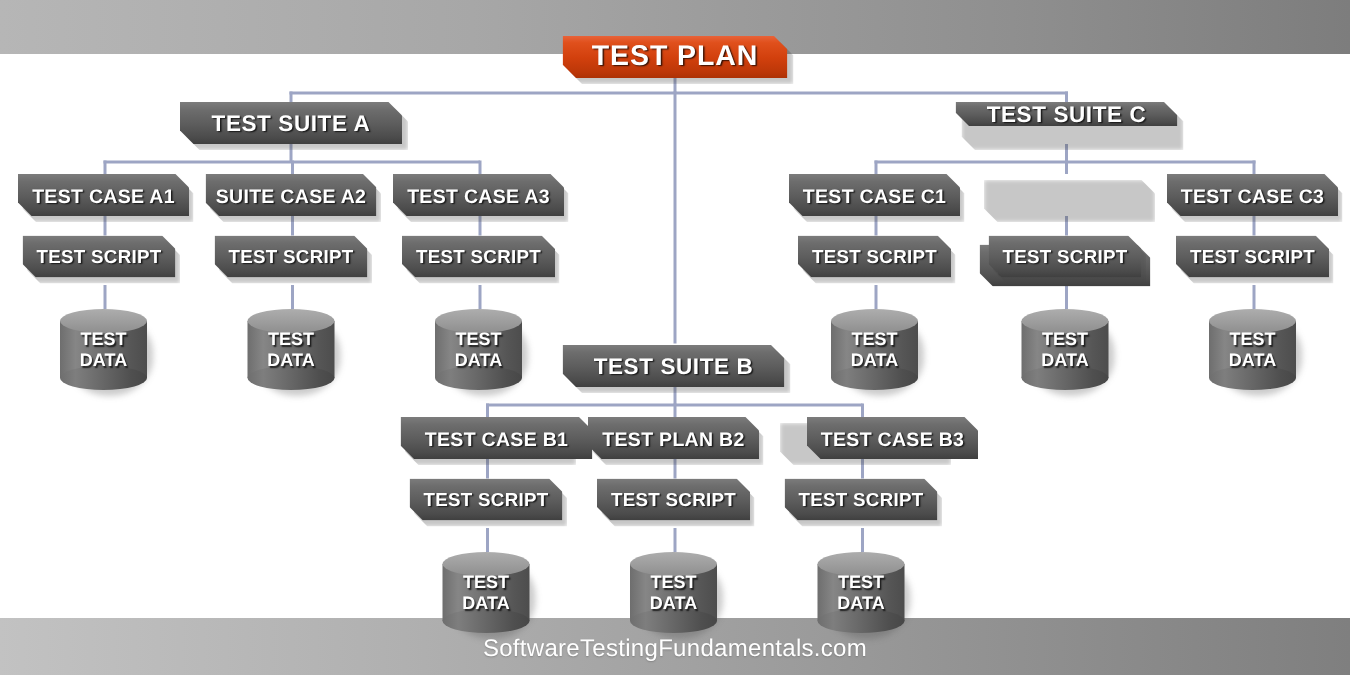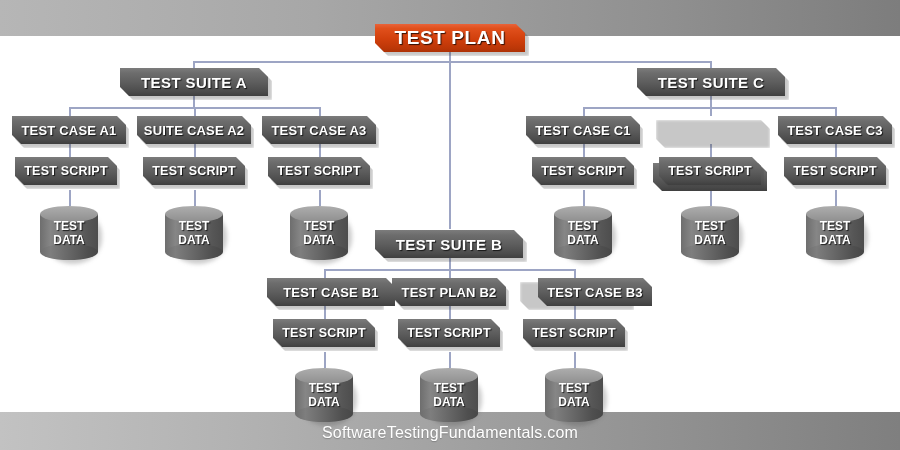--- a/index.html
+++ b/index.html
@@ -224,21 +224,21 @@
   <div class="cyl-shadow" style="left:294px; top:210px; width:58px; height:54px;"></div>
   <div class="cyl" style="left:290px; top:206px; width:58px; height:54px;">
     <div class="body"></div>
     <div class="bottom"></div>
     <div class="top"></div>
     <div class="cyl-label">TEST
 DATA</div>
   </div>
 
   <div class="node-shadow" style="left:641px; top:72px; width:148px; height:28px;"></div>
-  <div class="node suite" style="left:637px; top:68px; width:148px; height:28px;">TEST SUITE C</div>
+  <div class="node suite" style="left:637px; top:68px; width:148px; height:16px;">TEST SUITE C</div>
 
   <div class="node-shadow" style="left:529px; top:120px; width:114px; height:28px;"></div>
   <div class="node case" style="left:526px; top:116px; width:114px; height:28px;">TEST CASE C1</div>
   <div class="node-shadow" style="left:656px; top:120px; width:114px; height:28px;"></div>
   <div class="node case" style="left:653px; top:116px; width:114px; height:28px;margin-top:47px;">TEST CASE C2</div>
   <div class="node-shadow" style="left:781px; top:120px; width:114px; height:28px;"></div>
   <div class="node case" style="left:778px; top:116px; width:114px; height:28px;">TEST CASE C3</div>
 
   <div class="node-shadow" style="left:535px; top:161px; width:102px; height:28px;"></div>
   <div class="node script" style="left:532px; top:157px; width:102px; height:28px;">TEST SCRIPT</div>

